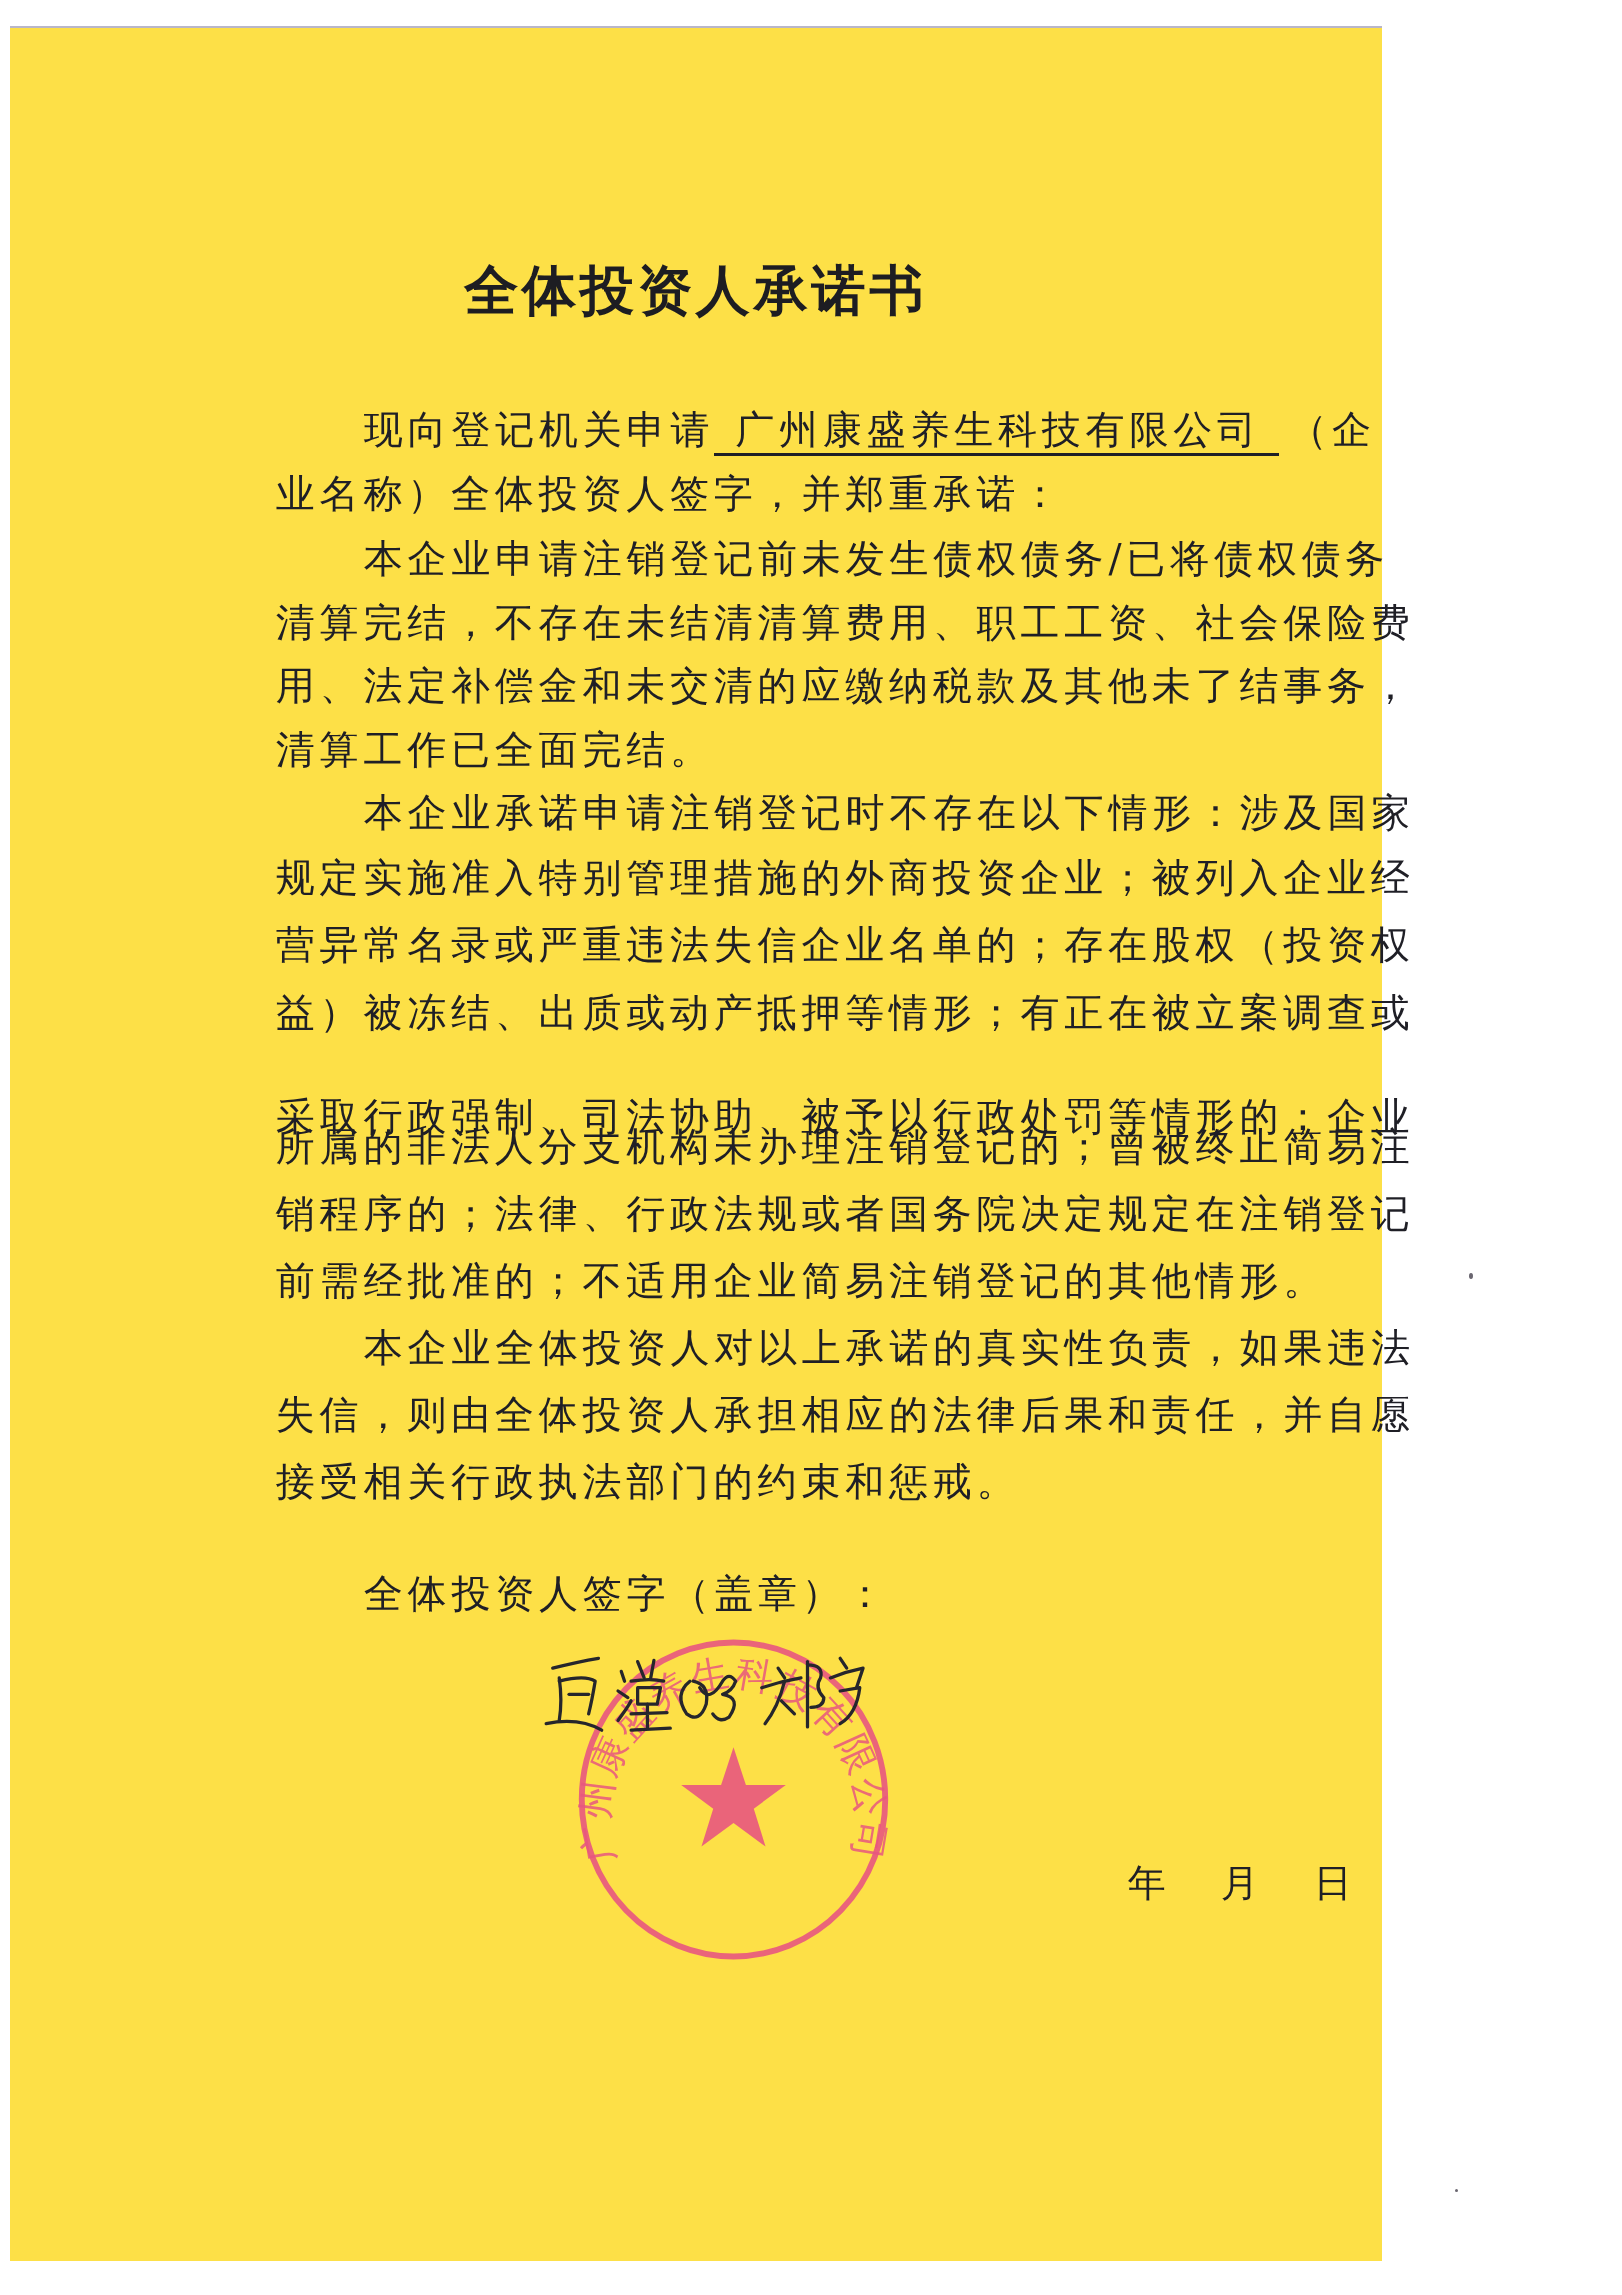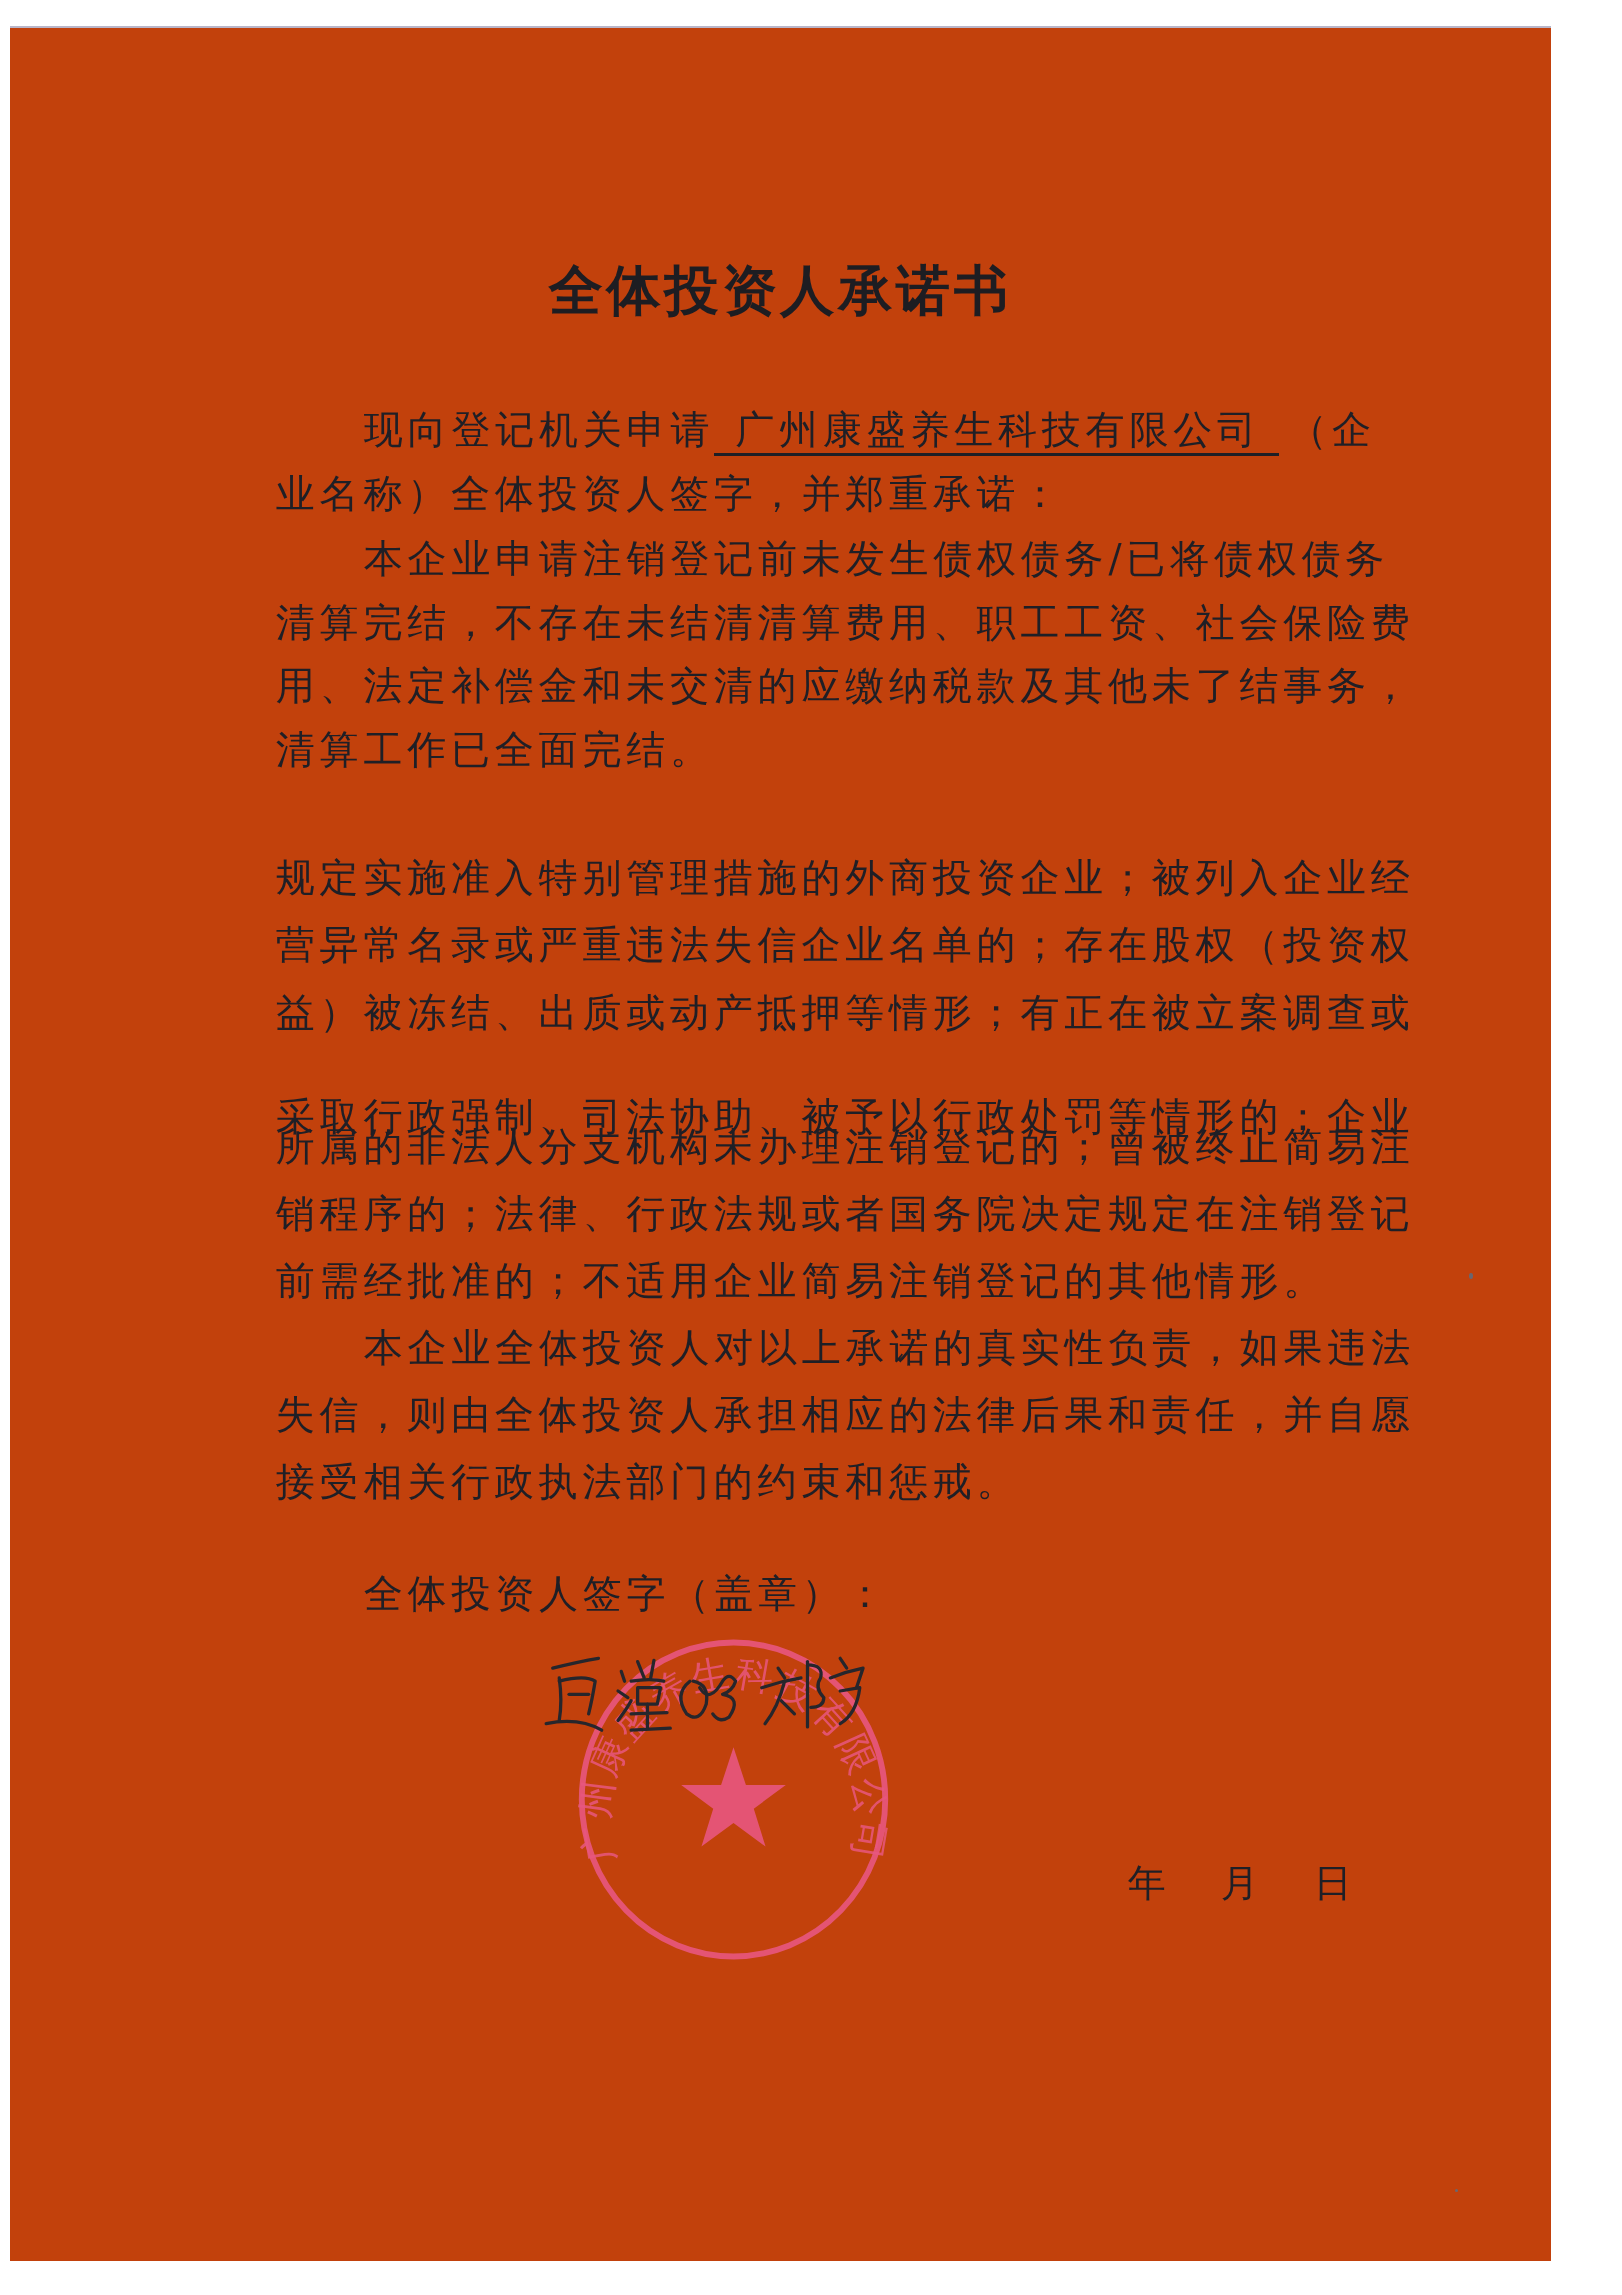--- a/index.html
+++ b/index.html
@@ -1,19 +1,19 @@
 <!DOCTYPE html>
 <html style="font-size:10.5px"><head>
 <meta charset="utf-8">
 <style>
   html, body { margin:0; padding:0; }
   body { width:1623px; height:2295px; background:#ffffff; position:relative; overflow:hidden; }
   .paper {
-    position:absolute; left:9.8px; top:26px; width:1541px; height:2235px;
-    background:#c2410c;
+    position:absolute; left:9.8px; top:26px; width:1372px; height:2235px;
+    background:#fde047;
     box-shadow: inset 0 2px 0 #b9b6c9;
     text-decoration: underline;
   }
   .doc-title {
     position:absolute; left:0; right:0; top:229px; text-align:center;
     font-family:"DejaVu Sans", sans-serif; font-weight:bold; font-size:54px;
     color:#1d1d22; letter-spacing:3.9px;
   }
   .line {
     position:absolute; left:266px; width:1112px;
@@ -41,20 +41,21 @@
   <div class="line indent" style="top:378px;">
     <span>现向登记机关申请</span><span class="company">广州康盛养生科技有限公司</span><span style="margin-left:9.2px;">（企</span>
   </div>
   <div class="line" style="top:442px;">业名称）全体投资人签字，并郑重承诺：</div>
 
   <div class="line" style="top:571px;">清算完结，不存在未结清清算费用、职工工资、社会保险费</div>
   <div class="line indent" style="top:507px;">本企业申请注销登记前未发生债权债务/已将债权债务</div>
   <div class="line" style="top:634px;">用、法定补偿金和未交清的应缴纳税款及其他未了结事务，</div>
   <div class="line" style="top:698px;">清算工作已全面完结。</div>
 
+  <div class="line indent" style="top:761px;">本企业承诺申请注销登记时不存在以下情形：涉及国家</div>
   <div class="line" style="top:826px;">规定实施准入特别管理措施的外商投资企业；被列入企业经</div>
   <div class="line" style="top:961px;">益）被冻结、出质或动产抵押等情形；有正在被立案调查或</div>
   <div class="line" style="top:893px;">营异常名录或严重违法失信企业名单的；存在股权（投资权</div>
   <div class="line" style="top:1027px;margin-top:38px;">采取行政强制、司法协助、被予以行政处罚等情形的；企业</div>
   <div class="line" style="top:1095px;">所属的非法人分支机构未办理注销登记的；曾被终止简易注</div>
   <div class="line" style="top:1229px;">前需经批准的；不适用企业简易注销登记的其他情形。</div>
   <div class="line" style="top:1162px;">销程序的；法律、行政法规或者国务院决定规定在注销登记</div>
 
   <div class="line indent" style="top:1296px;">本企业全体投资人对以上承诺的真实性负责，如果违法</div>
   <div class="line" style="top:1363px;">失信，则由全体投资人承担相应的法律后果和责任，并自愿</div>

